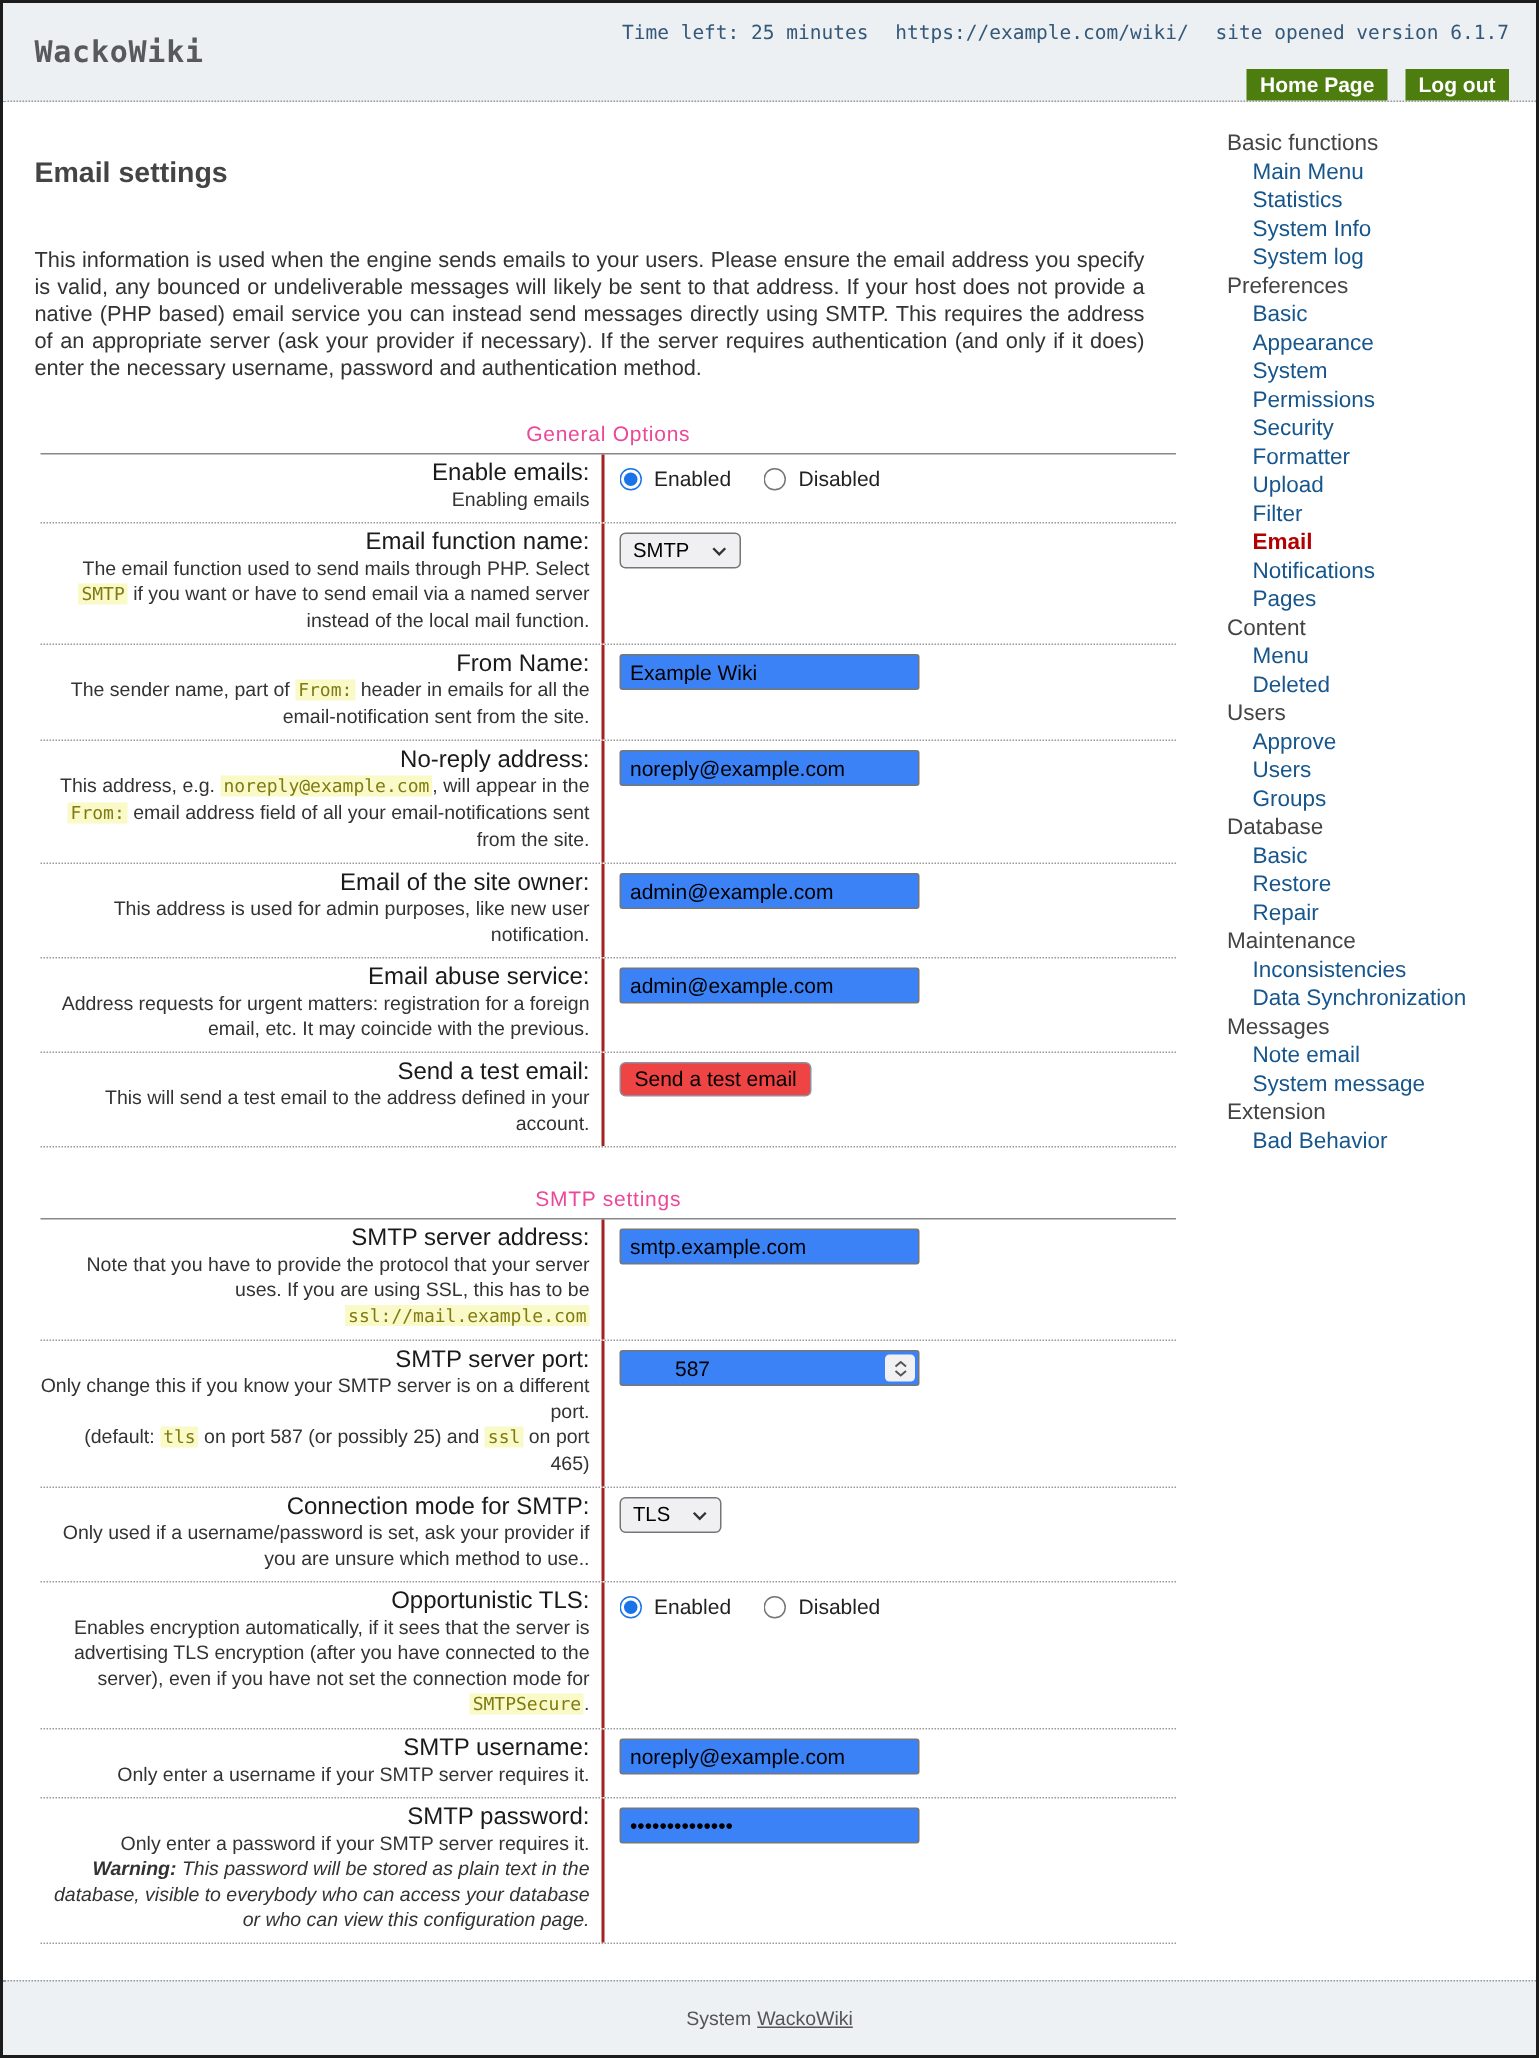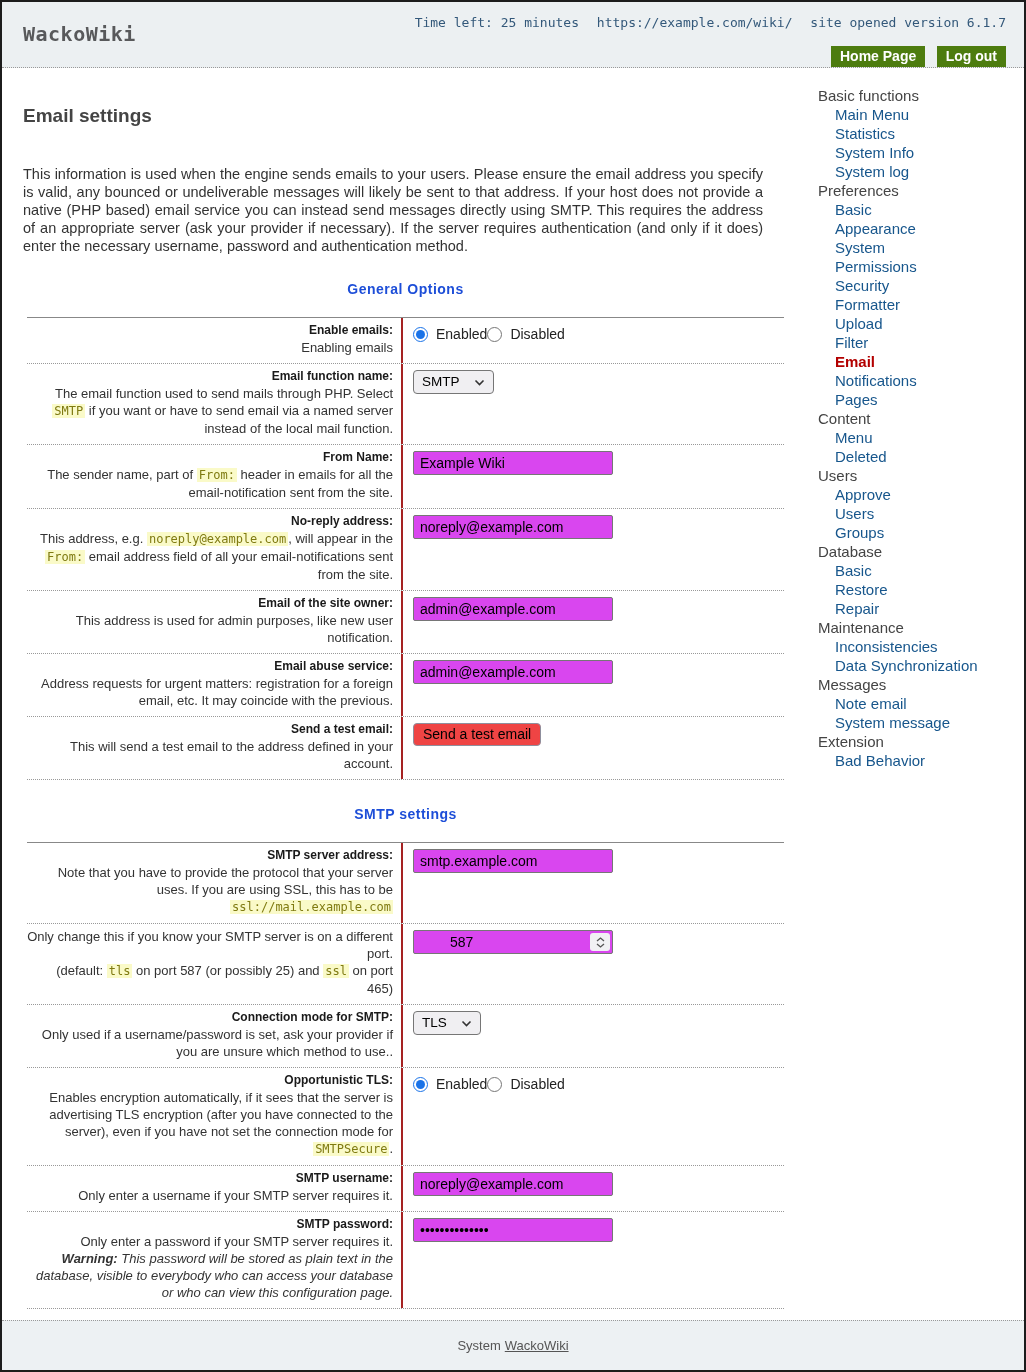--- a/index.html
+++ b/index.html
@@ -84,40 +84,40 @@
     line-height: 18px;
     text-align: justify;
     color: #333;
     margin-bottom: 26px;
   }
 
   
   .form-area { width: 757px; margin-left: 4px; }
   .section-title {
     text-align: center;
-    font-weight: bold;
+    font-weight: normal;
     font-size: 14px;
     letter-spacing: 0.5px;
-    color: #1d4ed8;
-    padding-bottom: 20px;
+    color: #ec4899;
+    padding-bottom: 5px;
     border-bottom: 1px solid #888;
   }
   .form-section + .form-section { margin-top: 26px; }
   .frow {
     display: flex;
     border-bottom: 1px dotted #999;
   }
   .fcell-label {
     width: 376px;
     flex: 0 0 376px;
     text-align: right;
     padding: 4px 8px 7px 0;
     border-right: 2px solid #a52222;
   }
-  .flabel { font-weight: bold; font-size: 12px; color: #1a1a1a; line-height: 17px; }
+  .flabel { font-weight: normal; font-size: 16px; color: #1a1a1a; line-height: 17px; }
   .fdesc  { font-size: 13px; color: #333; line-height: 17px; }
   .fdesc .code, .intro .code {
     font-family: "DejaVu Sans Mono", monospace;
     font-size: 12px;
     background: #fafac8;
     color: #7f7a11;
     padding: 0 2px;
   }
   .fdesc .bi { font-weight: bold; font-style: italic; padding-left: 12px; }
   .fdesc .it { font-style: italic; }
@@ -128,21 +128,21 @@
 
   
   .text-input {
     width: 200px; height: 24px;
     border: 1px solid #767676;
     border-radius: 2px;
     font-family: "Liberation Sans", sans-serif;
     font-size: 14px;
     padding: 1px 6px;
     color: #000;
-    background: #d946ef;
+    background: #3b82f6;
   }
   .numwrap { position: relative; width: 200px; }
   .numwrap .text-input { width: 200px; padding-right: 28px; padding-left: 36px; }
   .spinner {
     position: absolute;
     right: 3px; top: 3px;
     width: 20px; height: 18px;
     background: #f1f1f4;
     border-radius: 3px;
     display: flex;
@@ -159,21 +159,21 @@
     background: #f0eff2;
     border: 1px solid #767676;
     border-radius: 4px;
     padding: 3px 8px 4px 8px;
     font-size: 13.5px;
     color: #000;
     cursor: pointer;
     min-width: 58px;
     justify-content: space-between;
   }
-  .radio-group { display: flex; align-items: flex-end; padding-top: 2px; }
+  .radio-group { display: flex; align-items: flex-end; gap: 22px; padding-top: 2px; }
   .radio-opt { display: inline-flex; align-items: center; gap: 8px; font-size: 14px; color: #222; cursor: pointer; }
   .radio-opt input { width: 15px; height: 15px; accent-color: #1a73e8; margin: 0; }
   .push-btn {
     font-family: "Liberation Sans", sans-serif;
     font-size: 14px;
     color: #000;
     background: #ef4444;
     border: 1px solid #8f8f9d;
     border-radius: 4px;
     padding: 2px 9px 3px 9px;
@@ -334,20 +334,21 @@
         <div class="section-title">SMTP settings</div>
         <div class="frow">
           <div class="fcell-label">
             <div class="flabel">SMTP server address:</div>
             <div class="fdesc"><span>Note that you have to provide the protocol that your server uses. If you are using SSL, this has to be </span><span class="code">ssl://mail.example.com</span></div>
           </div>
           <div class="fcell-ctrl"><input class="text-input" type="text" value="smtp.example.com" style=""></div>
         </div>
         <div class="frow">
           <div class="fcell-label">
+            <div class="flabel">SMTP server port:</div>
             <div class="fdesc"><span>Only change this if you know your SMTP server is on a different port.</span><br><span>(default: </span><span class="code">tls</span><span> on port 587 (or possibly 25) and </span><span class="code">ssl</span><span> on port 465)</span></div>
           </div>
           <div class="fcell-ctrl">
             <div class="numwrap"><input class="text-input" type="text" value="587" style=""><span class="spinner">
                 <svg width="9" height="5" viewBox="0 0 9 5">
                   <path d="M1 4 L4.5 1 L8 4" stroke="#555" stroke-width="1.3" fill="none"></path>
                 </svg>
                 <svg width="9" height="5" viewBox="0 0 9 5">
                   <path d="M1 1 L4.5 4 L8 1" stroke="#555" stroke-width="1.3" fill="none"></path>
                 </svg>

